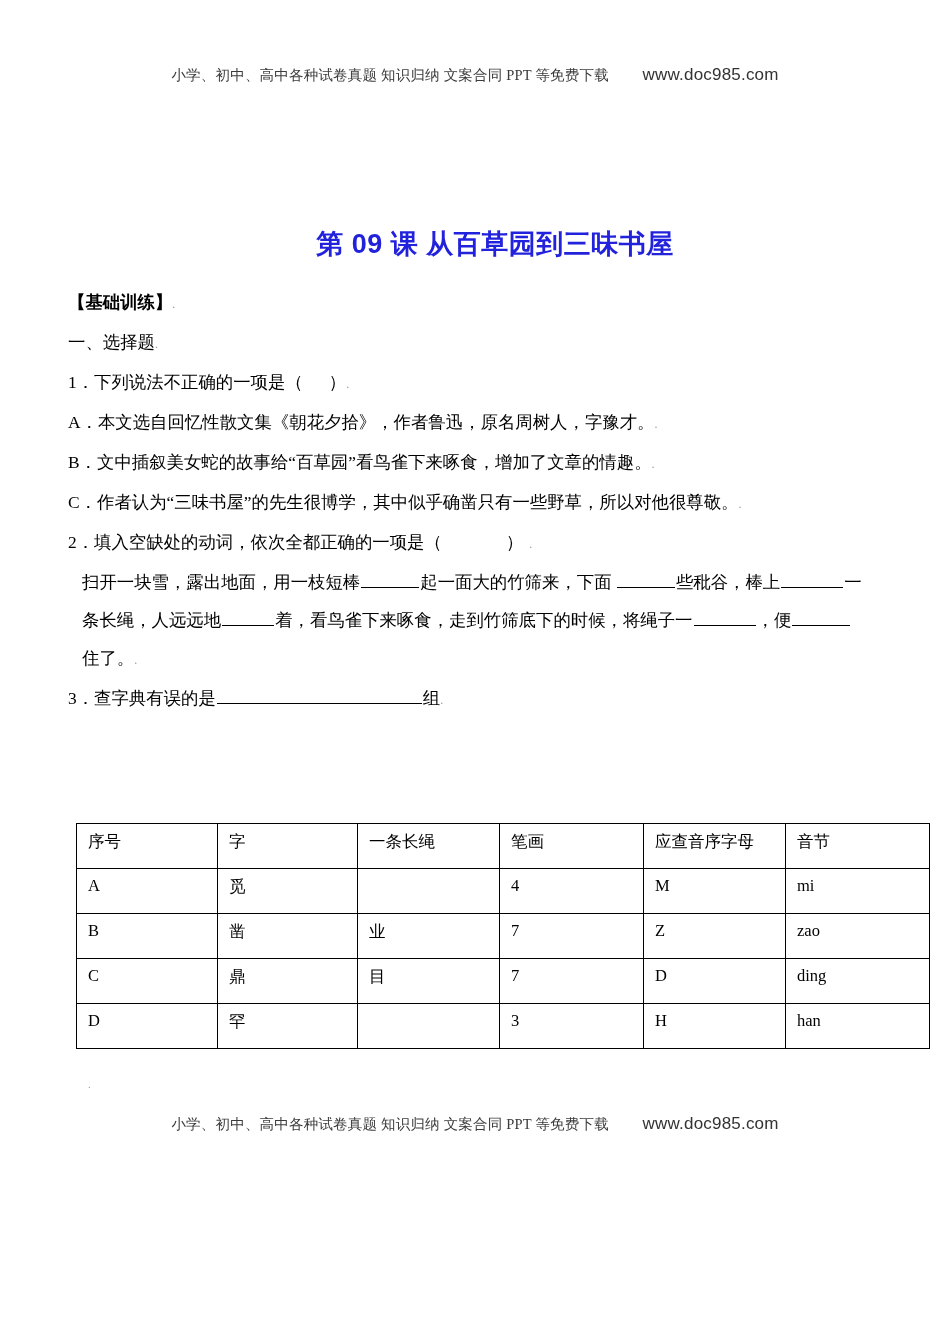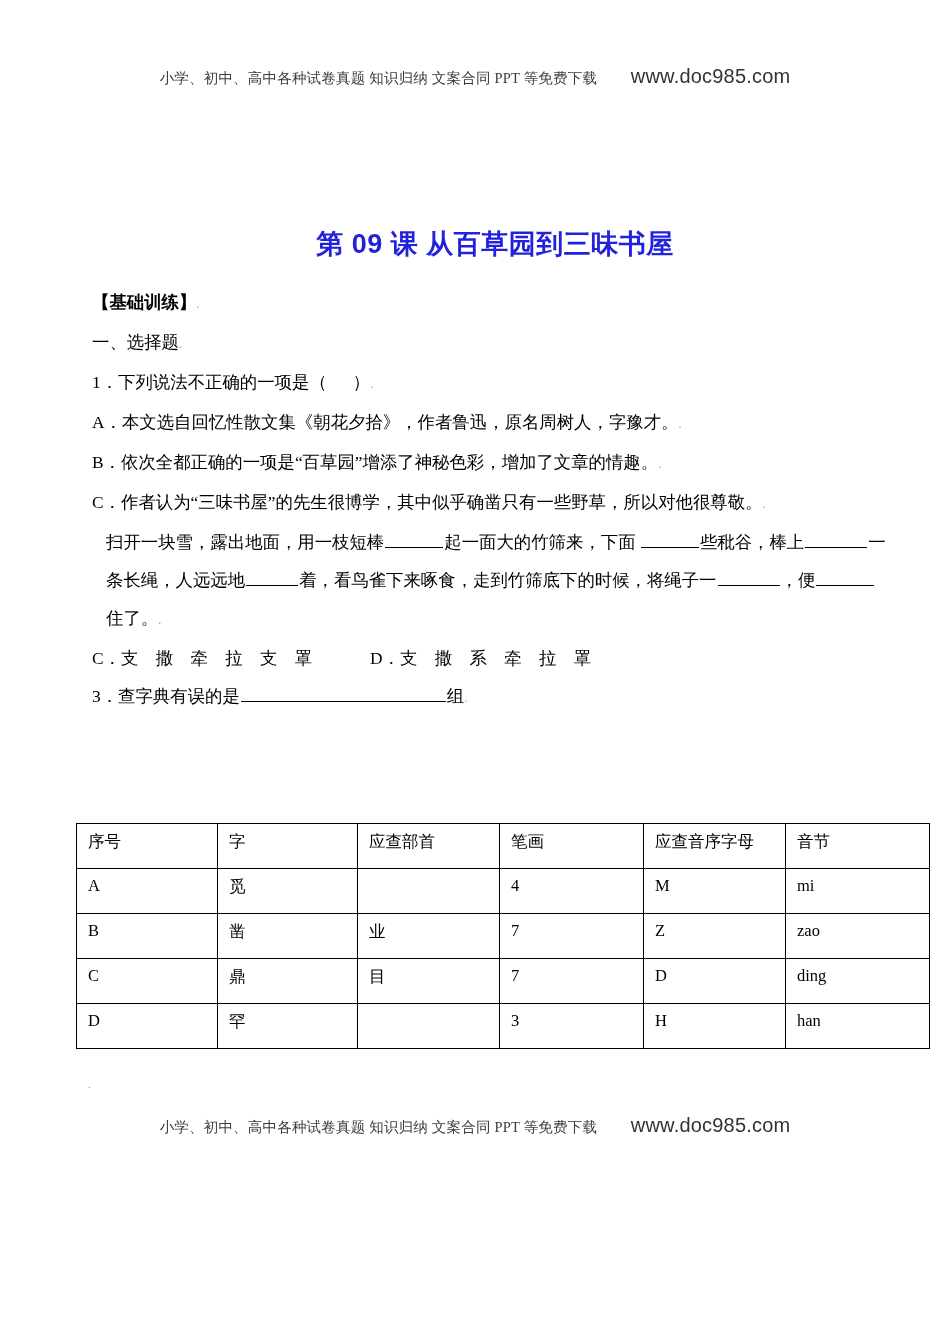--- a/index.html
+++ b/index.html
@@ -32,21 +32,21 @@
     color: #3b3b3b;
     letter-spacing: 0.2px;
     white-space: nowrap;
   }
   .running .gap {
     display: inline-block;
     width: 26px;
   }
   .running .url {
     font-family: "Liberation Sans", "DejaVu Sans", sans-serif;
-    font-size: 20px;
+    font-size: 17px;
     color: #333333;
   }
   #running-header { top: 65px; }
   #running-footer { top: 1114px; }
 
   
   .doc-title {
     position: absolute;
     top: 226px;
     left: 0;
@@ -57,21 +57,21 @@
     font-size: 27px;
     color: #2222dd;
     letter-spacing: 0.5px;
     margin-left: 20px;
   }
 
   
   .content {
     position: absolute;
     top: 283px;
-    left: 92px;
+    left: 68px;
     width: 800px;
     font-size: 17.4px;
     line-height: 38px;
   }
   .line {
     white-space: nowrap;
   }
   .line.wrap {
     white-space: normal;
   }
@@ -181,50 +181,50 @@
 
     <div class="line">
       <span>1．下列说法不正确的一项是（</span><span class="paren-gap"></span><span>）</span><span class="tiny-dot">.</span>
     </div>
 
     <div class="line">
       <span>A．本文选自回忆性散文集《朝花夕拾》，作者鲁迅，原名周树人，字豫才。</span><span class="tiny-dot">.</span>
     </div>
 
     <div class="line">
-      <span>B．依次全都正确的一项是“百草园”增添了神秘色彩，增加了文章的情趣。</span><span class="tiny-dot">.</span>
+      <span>B．文中插叙美女蛇的故事给“百草园”看鸟雀下来啄食，增加了文章的情趣。</span><span class="tiny-dot">.</span>
     </div>
 
     <div class="line">
       <span>C．作者认为“三味书屋”的先生很博学，其中似乎确凿只有一些野草，所以对他很尊敬。</span><span class="tiny-dot">.</span>
     </div>
 
 
+    <div class="line">
+      <span>2．填入空缺处的动词，依次全都正确的一项是（</span><span class="paren-gap-wide"></span><span>）</span><span class="tiny-dot">&nbsp;&nbsp;.</span>
+    </div>
 
     <div class="line wrap indent1">
       <span>扫开一块雪，露出地面，用一枝短棒</span><span class="blank b-md"></span><span>起一面大的竹筛来，下面 </span><span class="blank b-md"></span><span>些秕谷，棒上</span><span class="blank b-lg"></span><span>一条长绳，人远远地</span><span class="blank b-sm"></span><span>着，看鸟雀下来啄食，走到竹筛底下的时候，将绳子一</span><span class="blank b-lg"></span><span>，便</span><span class="blank b-md"></span><span>住了。</span><span class="tiny-dot">.</span>
     </div>
 
 
-    <div class="choice-row">
-      <span class="choice-col2"><span class="opt-label">C．</span><span class="spaced">支 撒 牵 拉 支 罩</span></span><span><span class="opt-label">D．</span><span class="spaced">支 撒 系 牵 拉 罩</span></span>
-    </div>
 
     <div class="line">
       <span>3．查字典有误的是</span><span class="blank b-q3"></span><span>组</span><span class="tiny-dot">.</span>
     </div>
 
   </div>
 
   <table class="dict-table">
     <thead>
       <tr>
         <th class="col-idx">序号</th>
         <th class="col-char">字</th>
-        <th class="col-rad">应查部首</th>
+        <th class="col-rad">一条长绳</th>
         <th class="col-strk">笔画</th>
         <th class="col-init">应查音序字母</th>
         <th class="col-syl">音节</th>
       </tr>
     </thead>
     <tbody>
       <tr>
         <td class="latin">A</td>
         <td>觅</td>
         <td></td>

